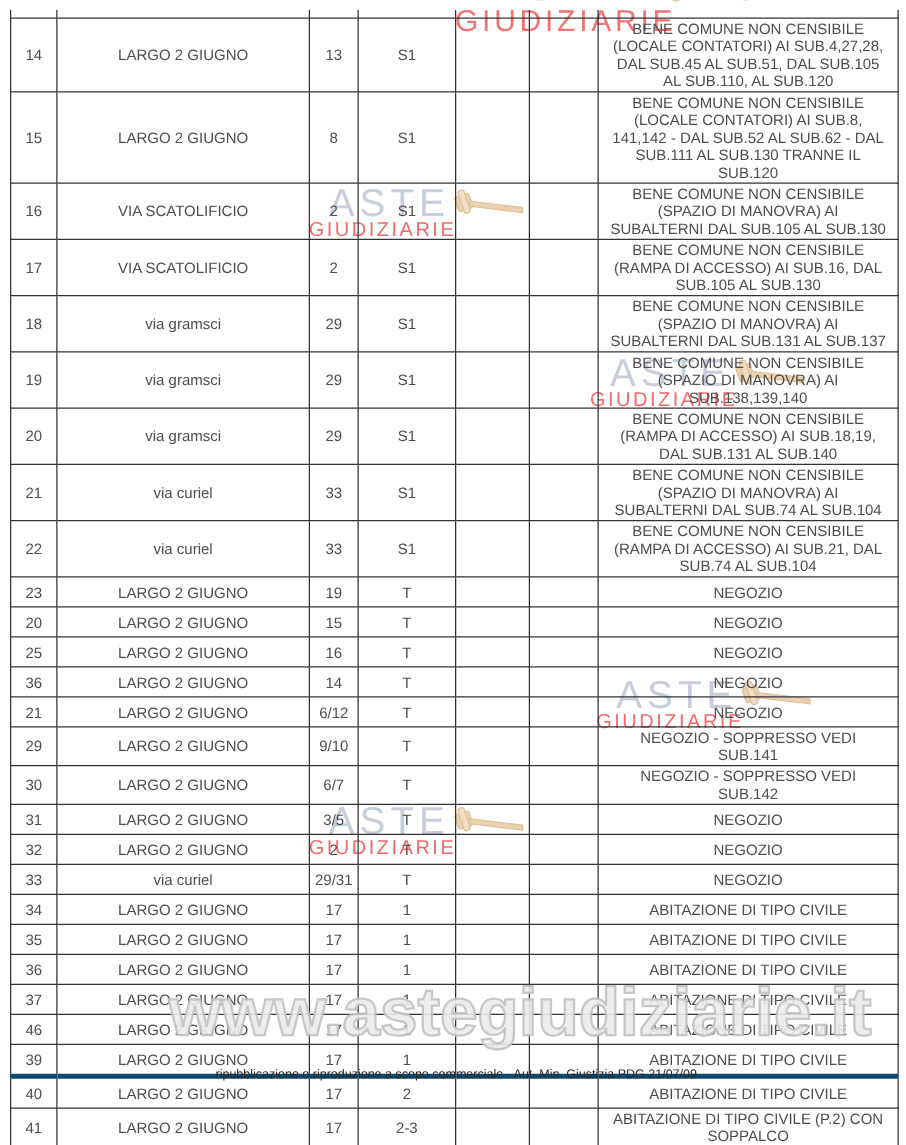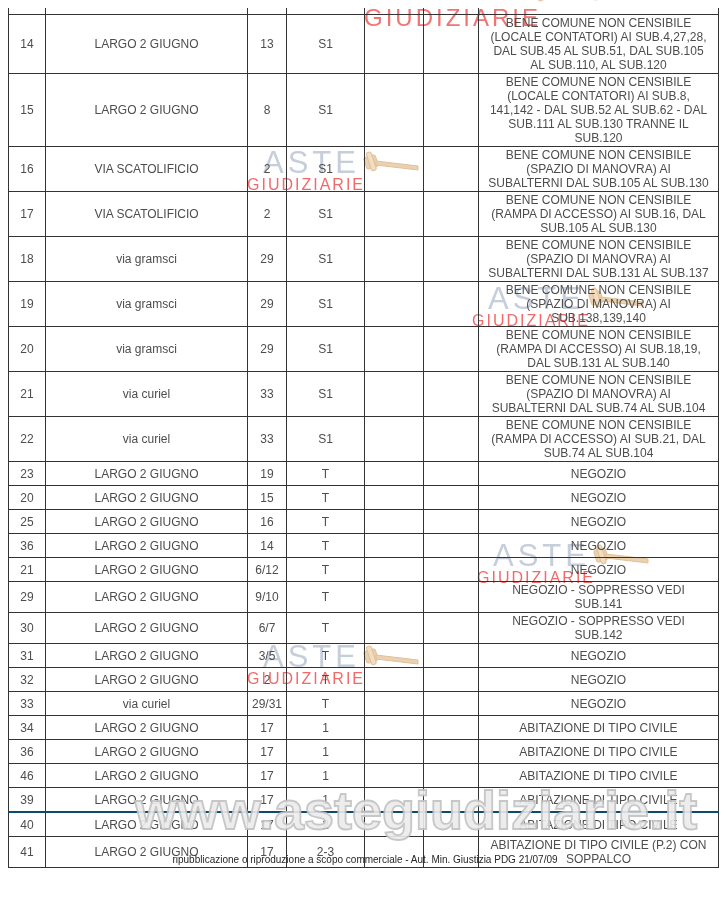--- a/index.html
+++ b/index.html
@@ -13,21 +13,21 @@
   table.proptable{border-collapse:collapse;table-layout:fixed;width:710px;}
   table.proptable td{
     border:1px solid #333333;
     color:#4d4d4d;font-size:12px;line-height:14px;
     text-align:center;vertical-align:middle;
     padding:1px 2px;height:21px;
     overflow:hidden;word-wrap:break-word;
   }
   table.proptable td.c6{white-space:pre-line;}
   tr.cutoff td{border-top:none;height:6px;padding:0;}
-  tr.page-break td{border-top:2px solid #0c4a6e;}
+  tr.page-break td{border-top:4px solid #0c4a6e;}
   
   .wm{position:absolute;z-index:1;opacity:.8;pointer-events:none;}
   .wm-row{display:flex;align-items:center;gap:3px;}
   .wm-aste{
     font-size:31px;line-height:26px;letter-spacing:4px;
     color:#b7c2d1;font-weight:400;white-space:nowrap;padding-left:16px;
   }
   .wm-giud{
     display:block;font-size:16px;line-height:17px;letter-spacing:2px;
     color:#ef4444;white-space:nowrap;
@@ -345,21 +345,39 @@
         <tr>
           <td class="c0">34</td>
           <td class="c1">LARGO 2 GIUGNO</td>
           <td class="c2">17</td>
           <td class="c3">1</td>
           <td class="c4"></td>
           <td class="c5"></td>
           <td class="c6">ABITAZIONE DI TIPO CIVILE</td>
         </tr>
         <tr>
+          <td class="c0">35</td>
+          <td class="c1">LARGO 2 GIUGNO</td>
+          <td class="c2">17</td>
+          <td class="c3">1</td>
+          <td class="c4"></td>
+          <td class="c5"></td>
+          <td class="c6">ABITAZIONE DI TIPO CIVILE</td>
+        </tr>
+        <tr>
           <td class="c0">36</td>
+          <td class="c1">LARGO 2 GIUGNO</td>
+          <td class="c2">17</td>
+          <td class="c3">1</td>
+          <td class="c4"></td>
+          <td class="c5"></td>
+          <td class="c6">ABITAZIONE DI TIPO CIVILE</td>
+        </tr>
+        <tr>
+          <td class="c0">37</td>
           <td class="c1">LARGO 2 GIUGNO</td>
           <td class="c2">17</td>
           <td class="c3">1</td>
           <td class="c4"></td>
           <td class="c5"></td>
           <td class="c6">ABITAZIONE DI TIPO CIVILE</td>
         </tr>
         <tr>
           <td class="c0">46</td>
           <td class="c1">LARGO 2 GIUGNO</td>

